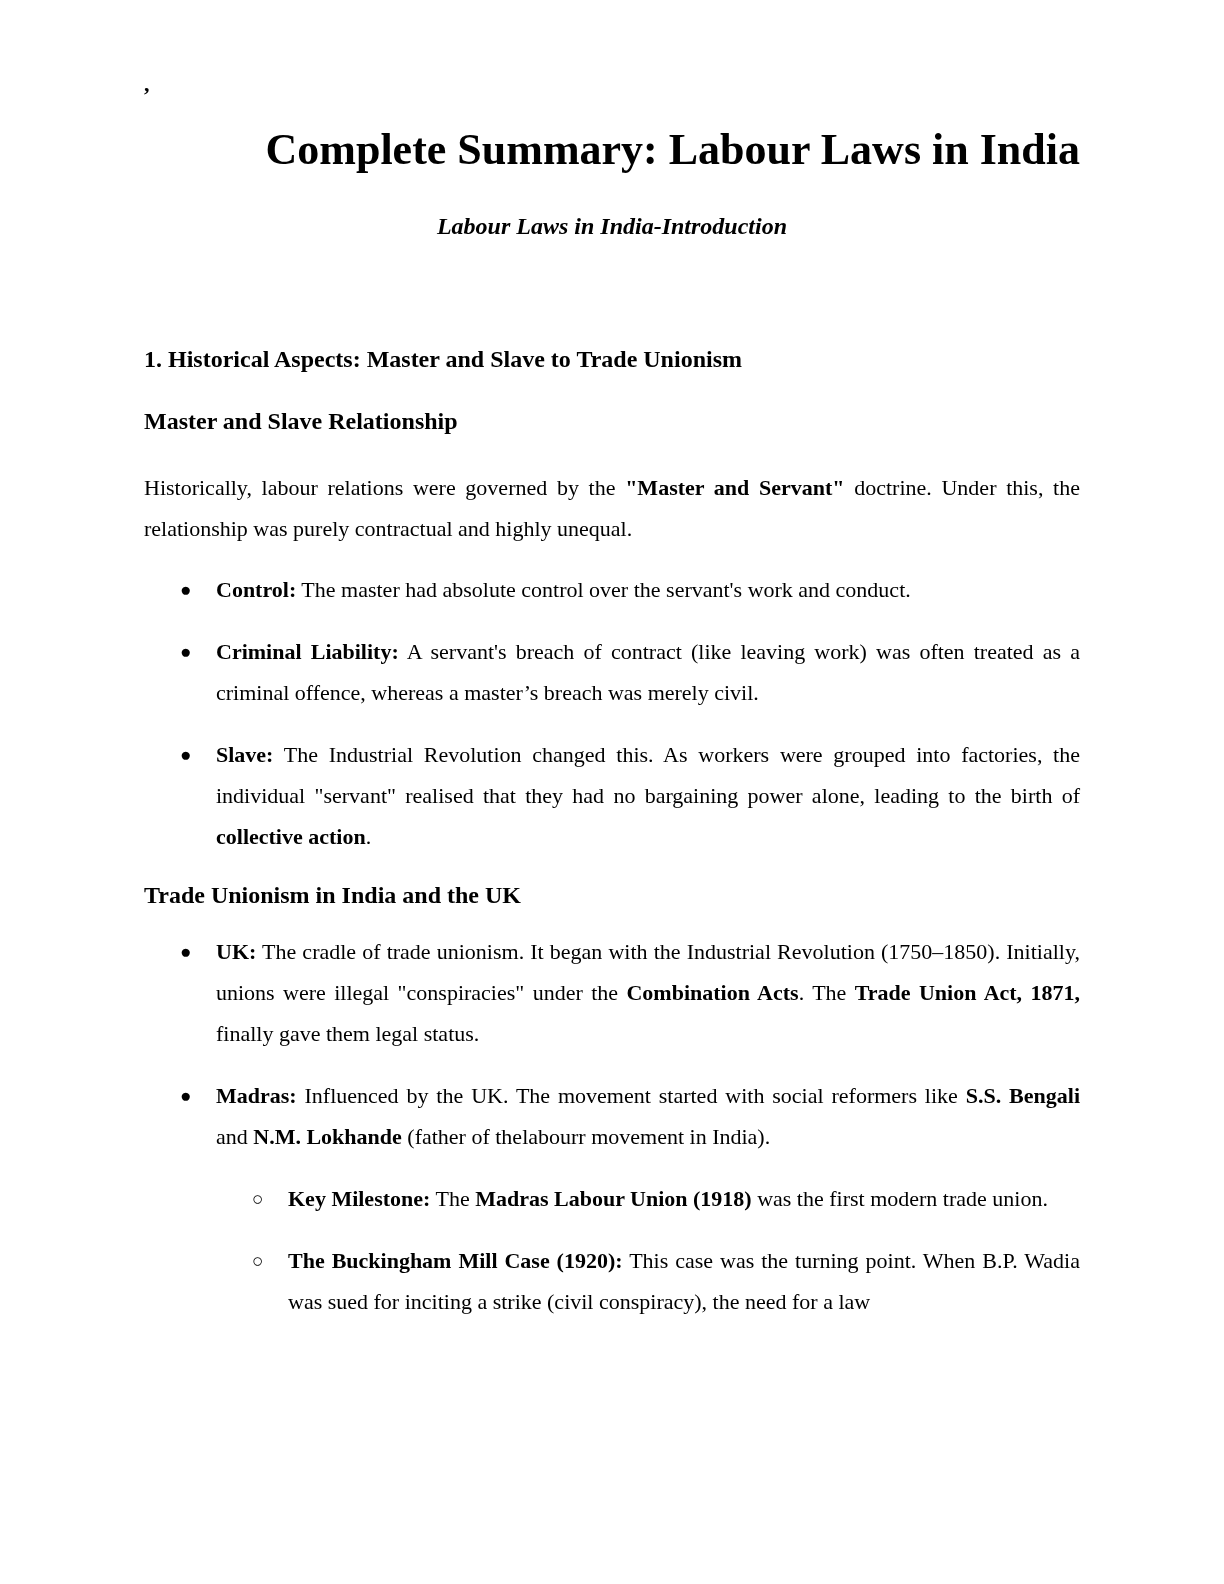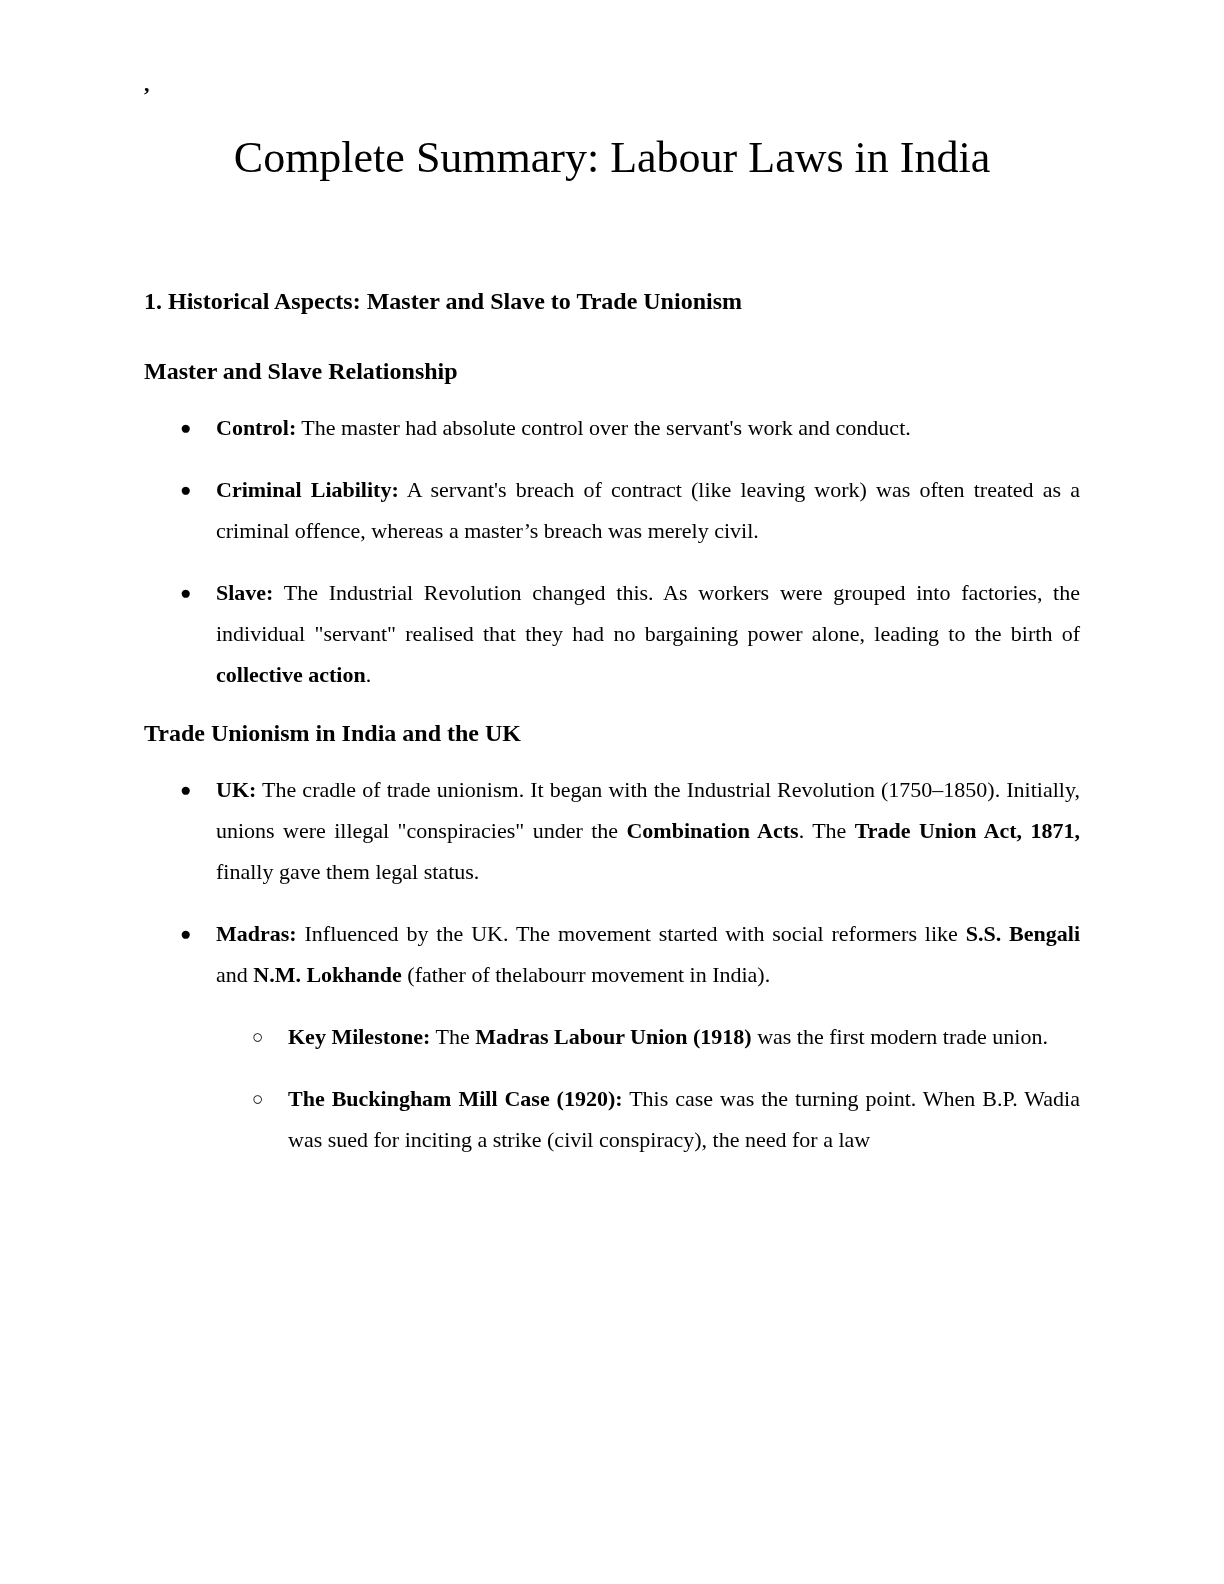--- a/index.html
+++ b/index.html
@@ -19,42 +19,42 @@
     font-family: "Liberation Serif", "DejaVu Serif", serif;
     font-size: 22px;
     line-height: 41px;
     overflow: hidden;
   }
   .stray {
     line-height: 28px;
     font-weight: bold;
   }
   .doc-title {
-    margin: 34px 0 0 0;
+    margin: 26px 0 0 0;
     font-size: 44px;
     line-height: 51px;
-    font-weight: normal;
-    text-align: center;
+    font-weight: bold;
+    text-align: right;
   }
   .doc-subtitle {
     margin-top: 36px;
     font-size: 24px;
     line-height: 30px;
     font-weight: bold;
     font-style: italic;
     text-align: center;
   }
   .heading-1 {
     margin: 100px 0 0 0;
     font-size: 24px;
     line-height: 36px;
     font-weight: bold;
   }
   .heading-2 {
-    margin: 36px 0 0 0;
+    margin: 28px 0 0 0;
     font-size: 24px;
     line-height: 32px;
     font-weight: bold;
   }
   .heading-2.after-list {
     margin-top: 22px;
   }
   .para {
     margin: 30px 0 0 0;
     text-align: justify;
@@ -91,25 +91,27 @@
 </style>
 </head>
 <body>
 
 <div class="page">
 
   <div class="stray">,</div>
 
   <h1 class="doc-title">Complete Summary: Labour Laws in India</h1>
 
+  <div class="doc-subtitle">Labour Laws in India-Introduction</div>
 
   <h2 class="heading-1">1. Historical Aspects: Master and Slave to Trade Unionism</h2>
 
   <h3 class="heading-2">Master and Slave Relationship</h3>
 
+  <p class="para"><span>Historically, labour relations were governed by the </span><b>"Master and Servant"</b><span> doctrine. Under this, the relationship was purely contractual and highly unequal.</span></p>
 
   <div class="list">
 
     <div class="item lvl1">
       <span class="marker">●</span>
       <div class="item-text"><b>Control:</b><span> The master had absolute control over the servant's work and conduct.</span></div>
     </div>
 
     <div class="item lvl1">
       <span class="marker">●</span>

